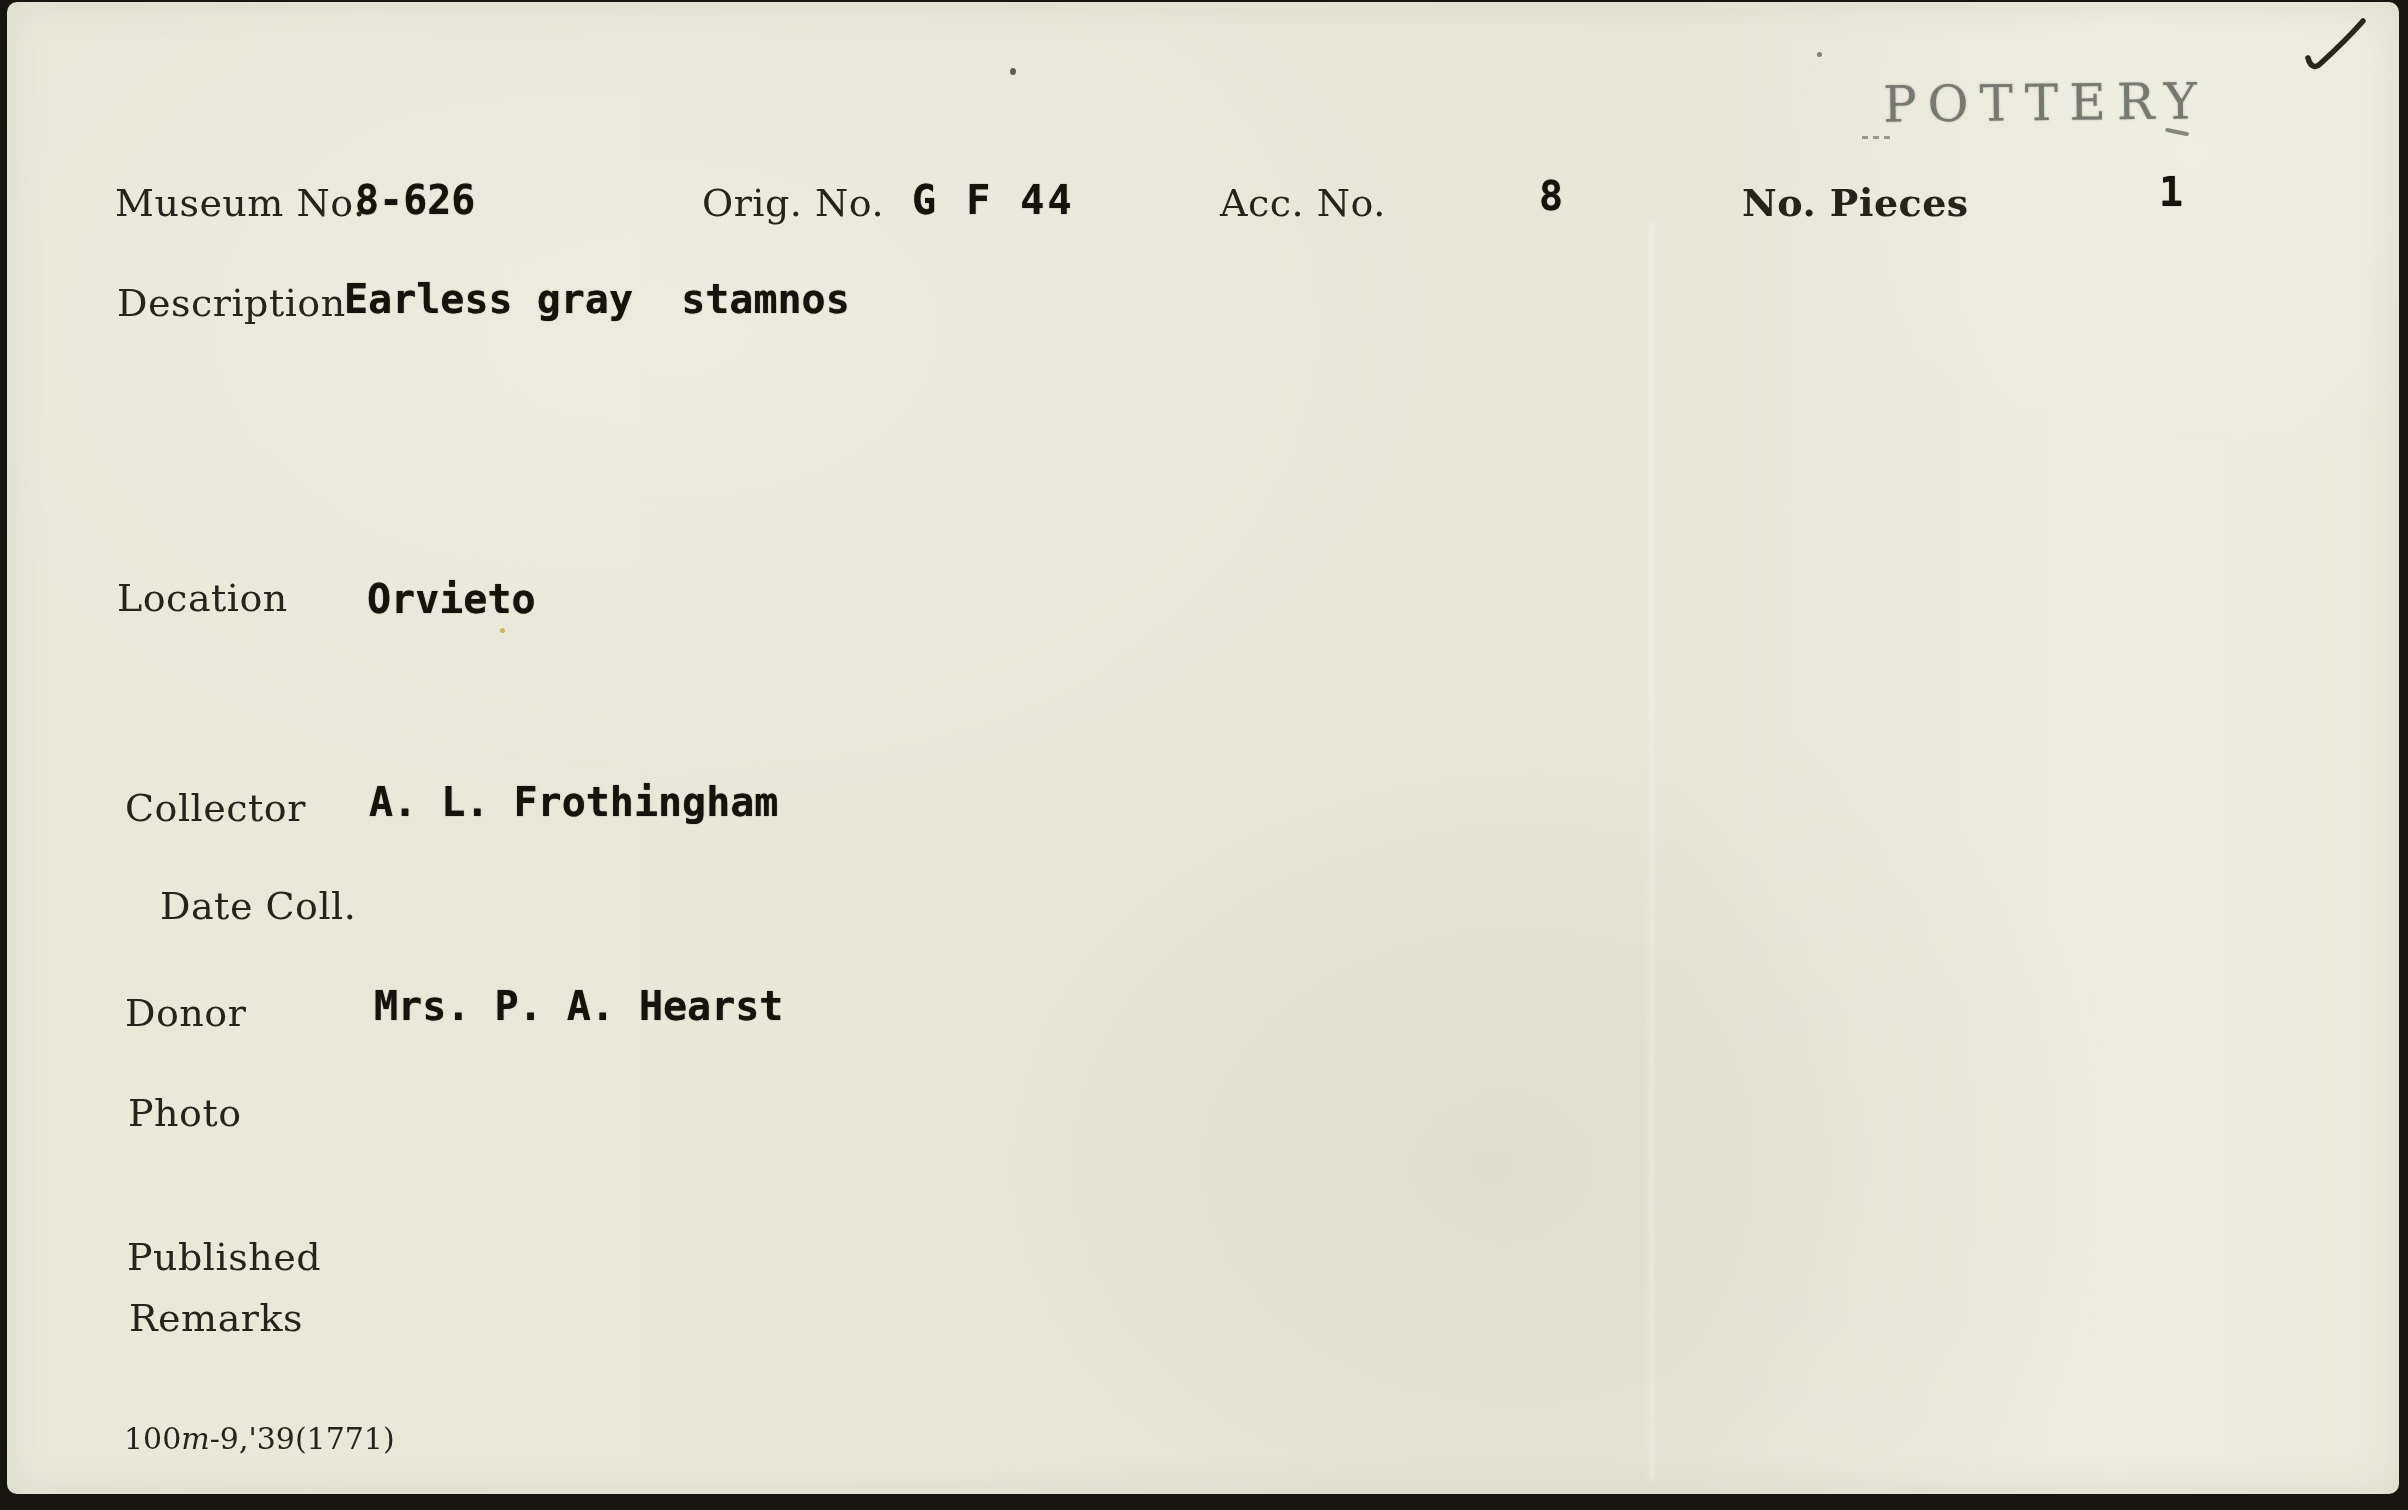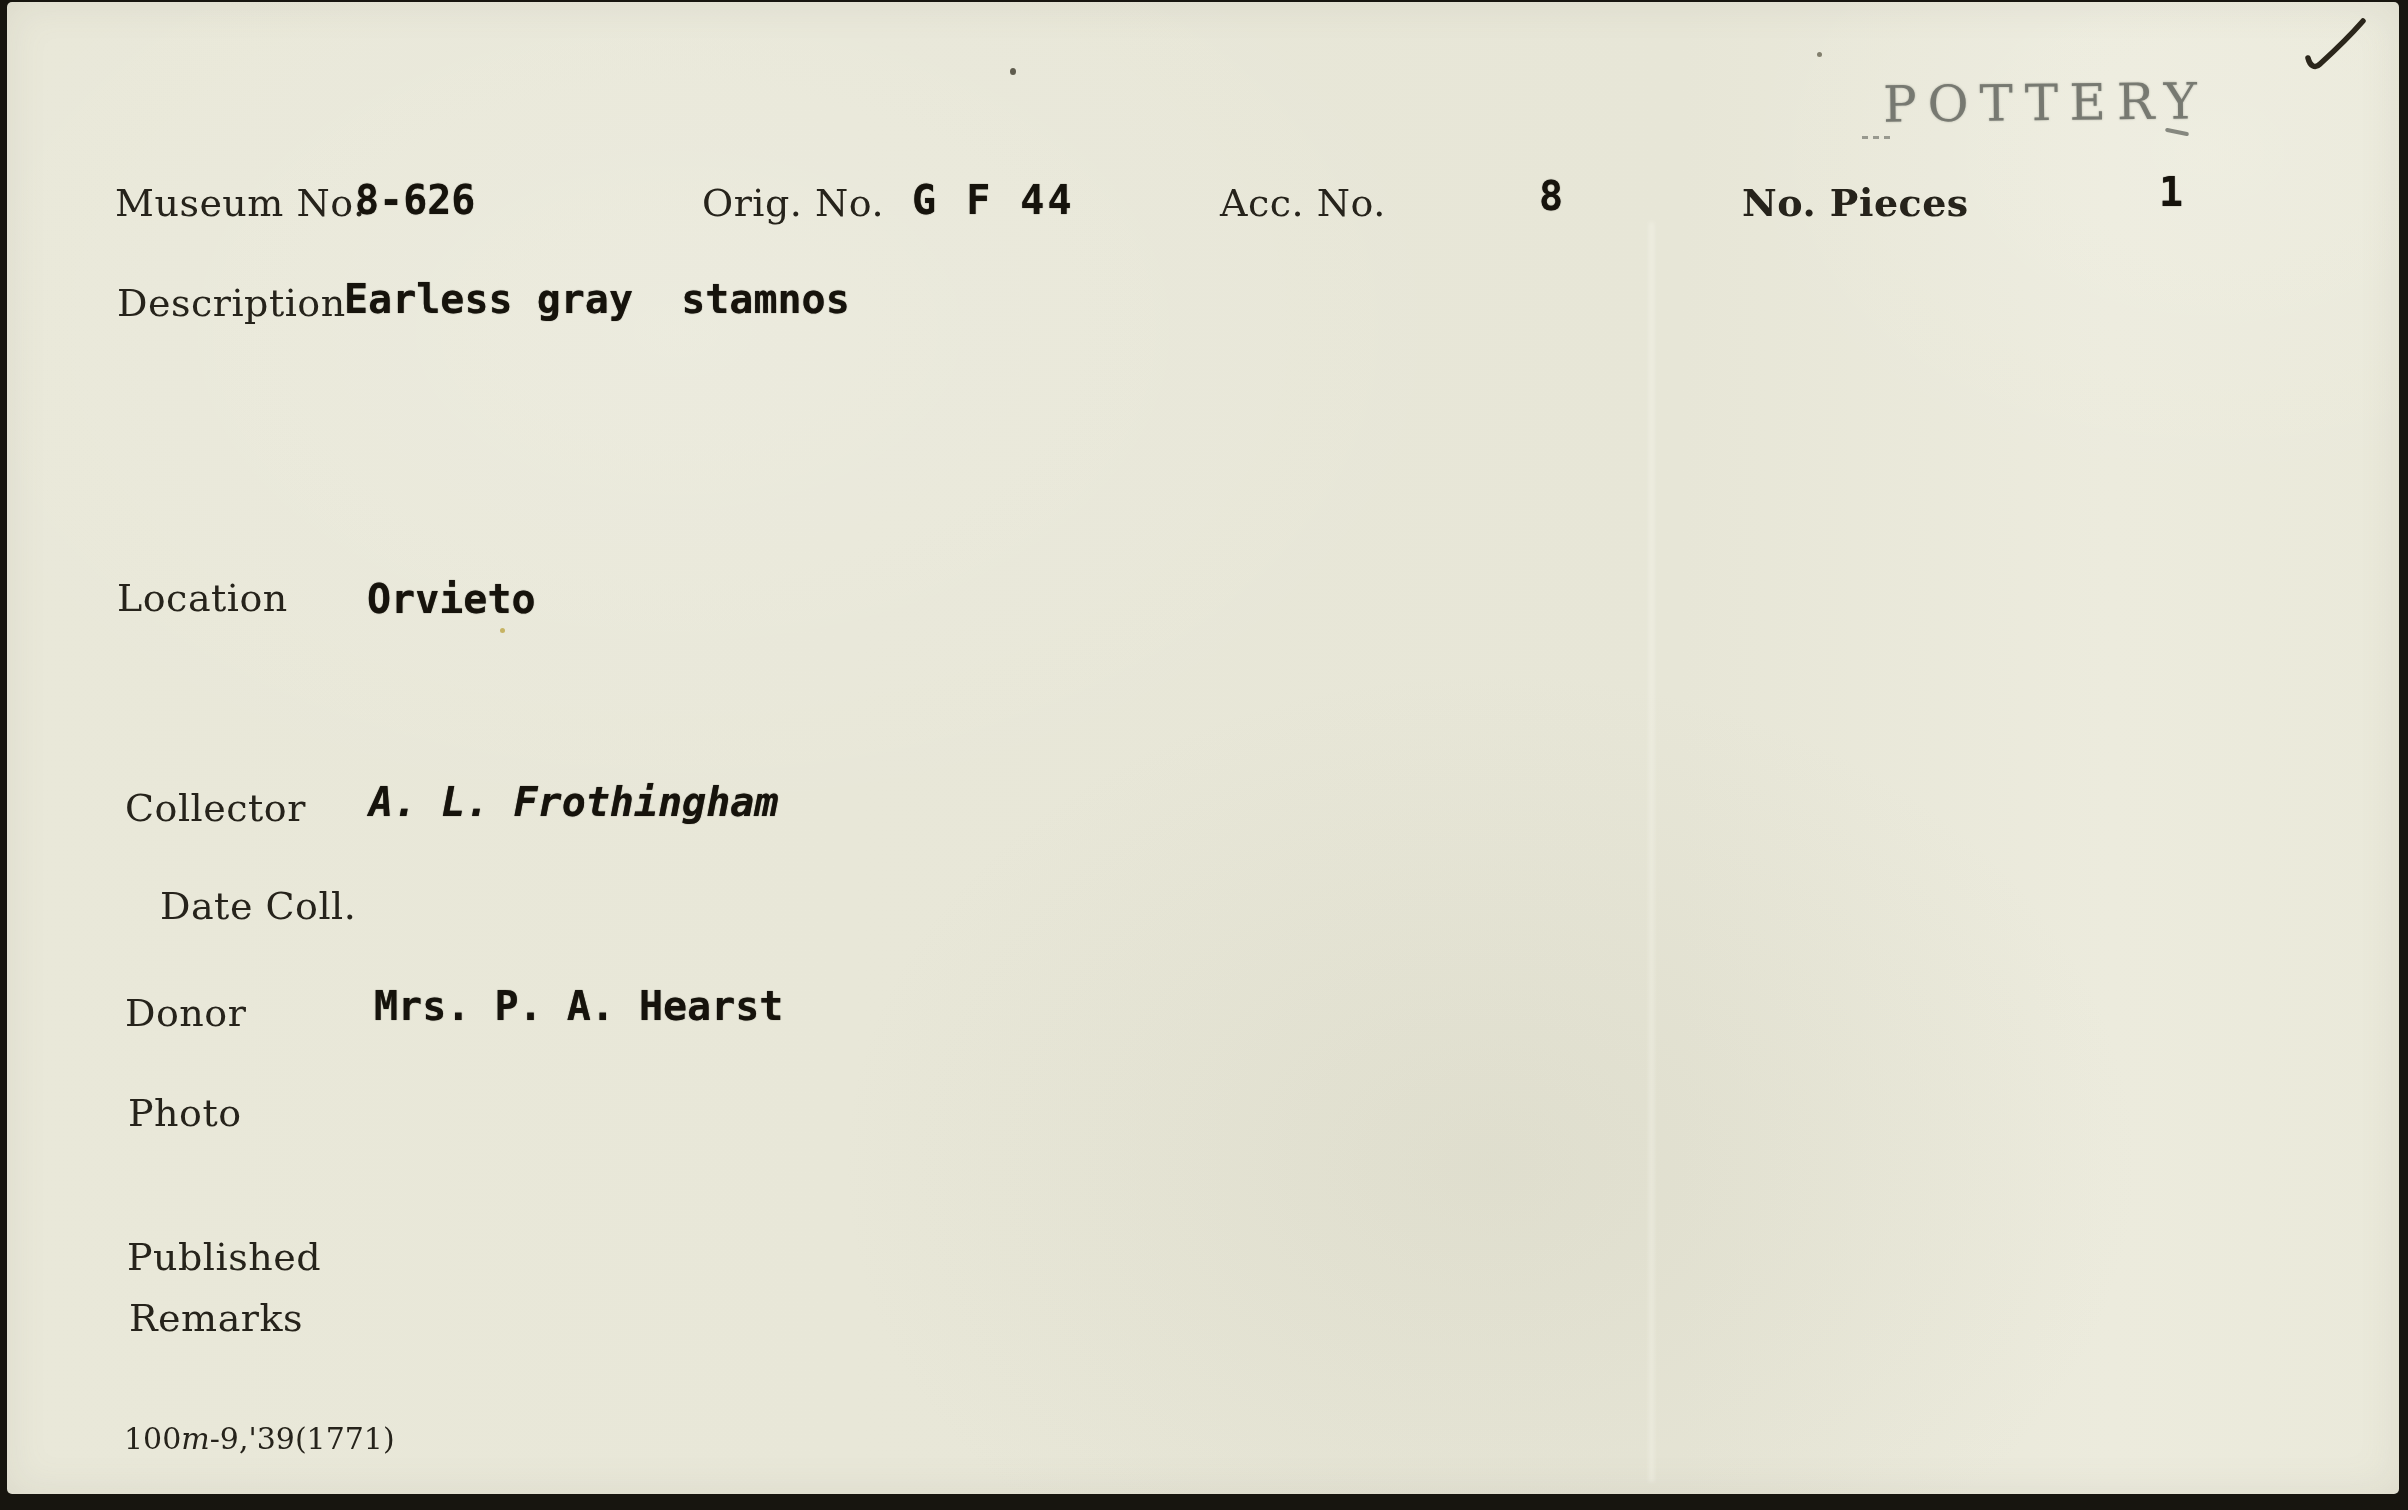--- a/index.html
+++ b/index.html
@@ -13,21 +13,21 @@
   
   .card{
     position:absolute;
     left:7px; top:2px;
     width:2392px; height:1492px;
     background:
       radial-gradient(1300px 820px at 28% 22%, rgba(255,255,252,0.16), transparent 62%),
       radial-gradient(1000px 760px at 62% 78%, rgba(186,184,162,0.18), transparent 65%),
       radial-gradient(700px 500px at 92% 10%, rgba(255,255,250,0.14), transparent 70%),
       linear-gradient(90deg, #e9e8d9 0%, #e7e6d7 70%, #ecebdd 88%, #eae9da 100%);
-    border-radius:5px;
+    border-radius:10px;
     box-shadow: inset 0 0 40px rgba(120,118,95,0.12);
   }
   
   .streak{
     position:absolute; left:1642px; top:220px;
     width:5px; height:1260px;
     background:rgba(255,255,248,0.30);
     filter:blur(2px);
   }
   
@@ -53,21 +53,21 @@
   .p-orig-v{left:905px;top:178px;letter-spacing:3px;}
   .p-acc-l{left:1213px;top:182px;}
   .p-acc-v{left:1532px;top:174px;}
   .p-pieces-l{left:1735px;top:182px;font-weight:bold;}
   .p-pieces-v{left:2152px;top:170px;}
   .p-desc-l{left:110px;top:282px;}
   .p-desc-v{left:337px;top:277px;}
   .p-loc-l{left:110px;top:577px;}
   .p-loc-v{left:360px;top:577px;}
   .p-coll-l{left:118px;top:787px;}
-  .p-coll-v{left:362px;top:780px;font-style:italic;}
+  .p-coll-v{left:362px;top:780px;}
   .p-date-l{left:117px;top:885px;margin-left:36px;}
   .p-donor-l{left:118px;top:992px;}
   .p-donor-v{left:367px;top:984px;}
   .p-photo-l{left:121px;top:1092px;}
   .p-pub-l{left:120px;top:1194px;margin-top:42px;}
   .p-rem-l{left:122px;top:1297px;}
   
   .footer{
     position:absolute; left:117px; top:1422px;
     font:30px/1 "DejaVu Serif", serif;

